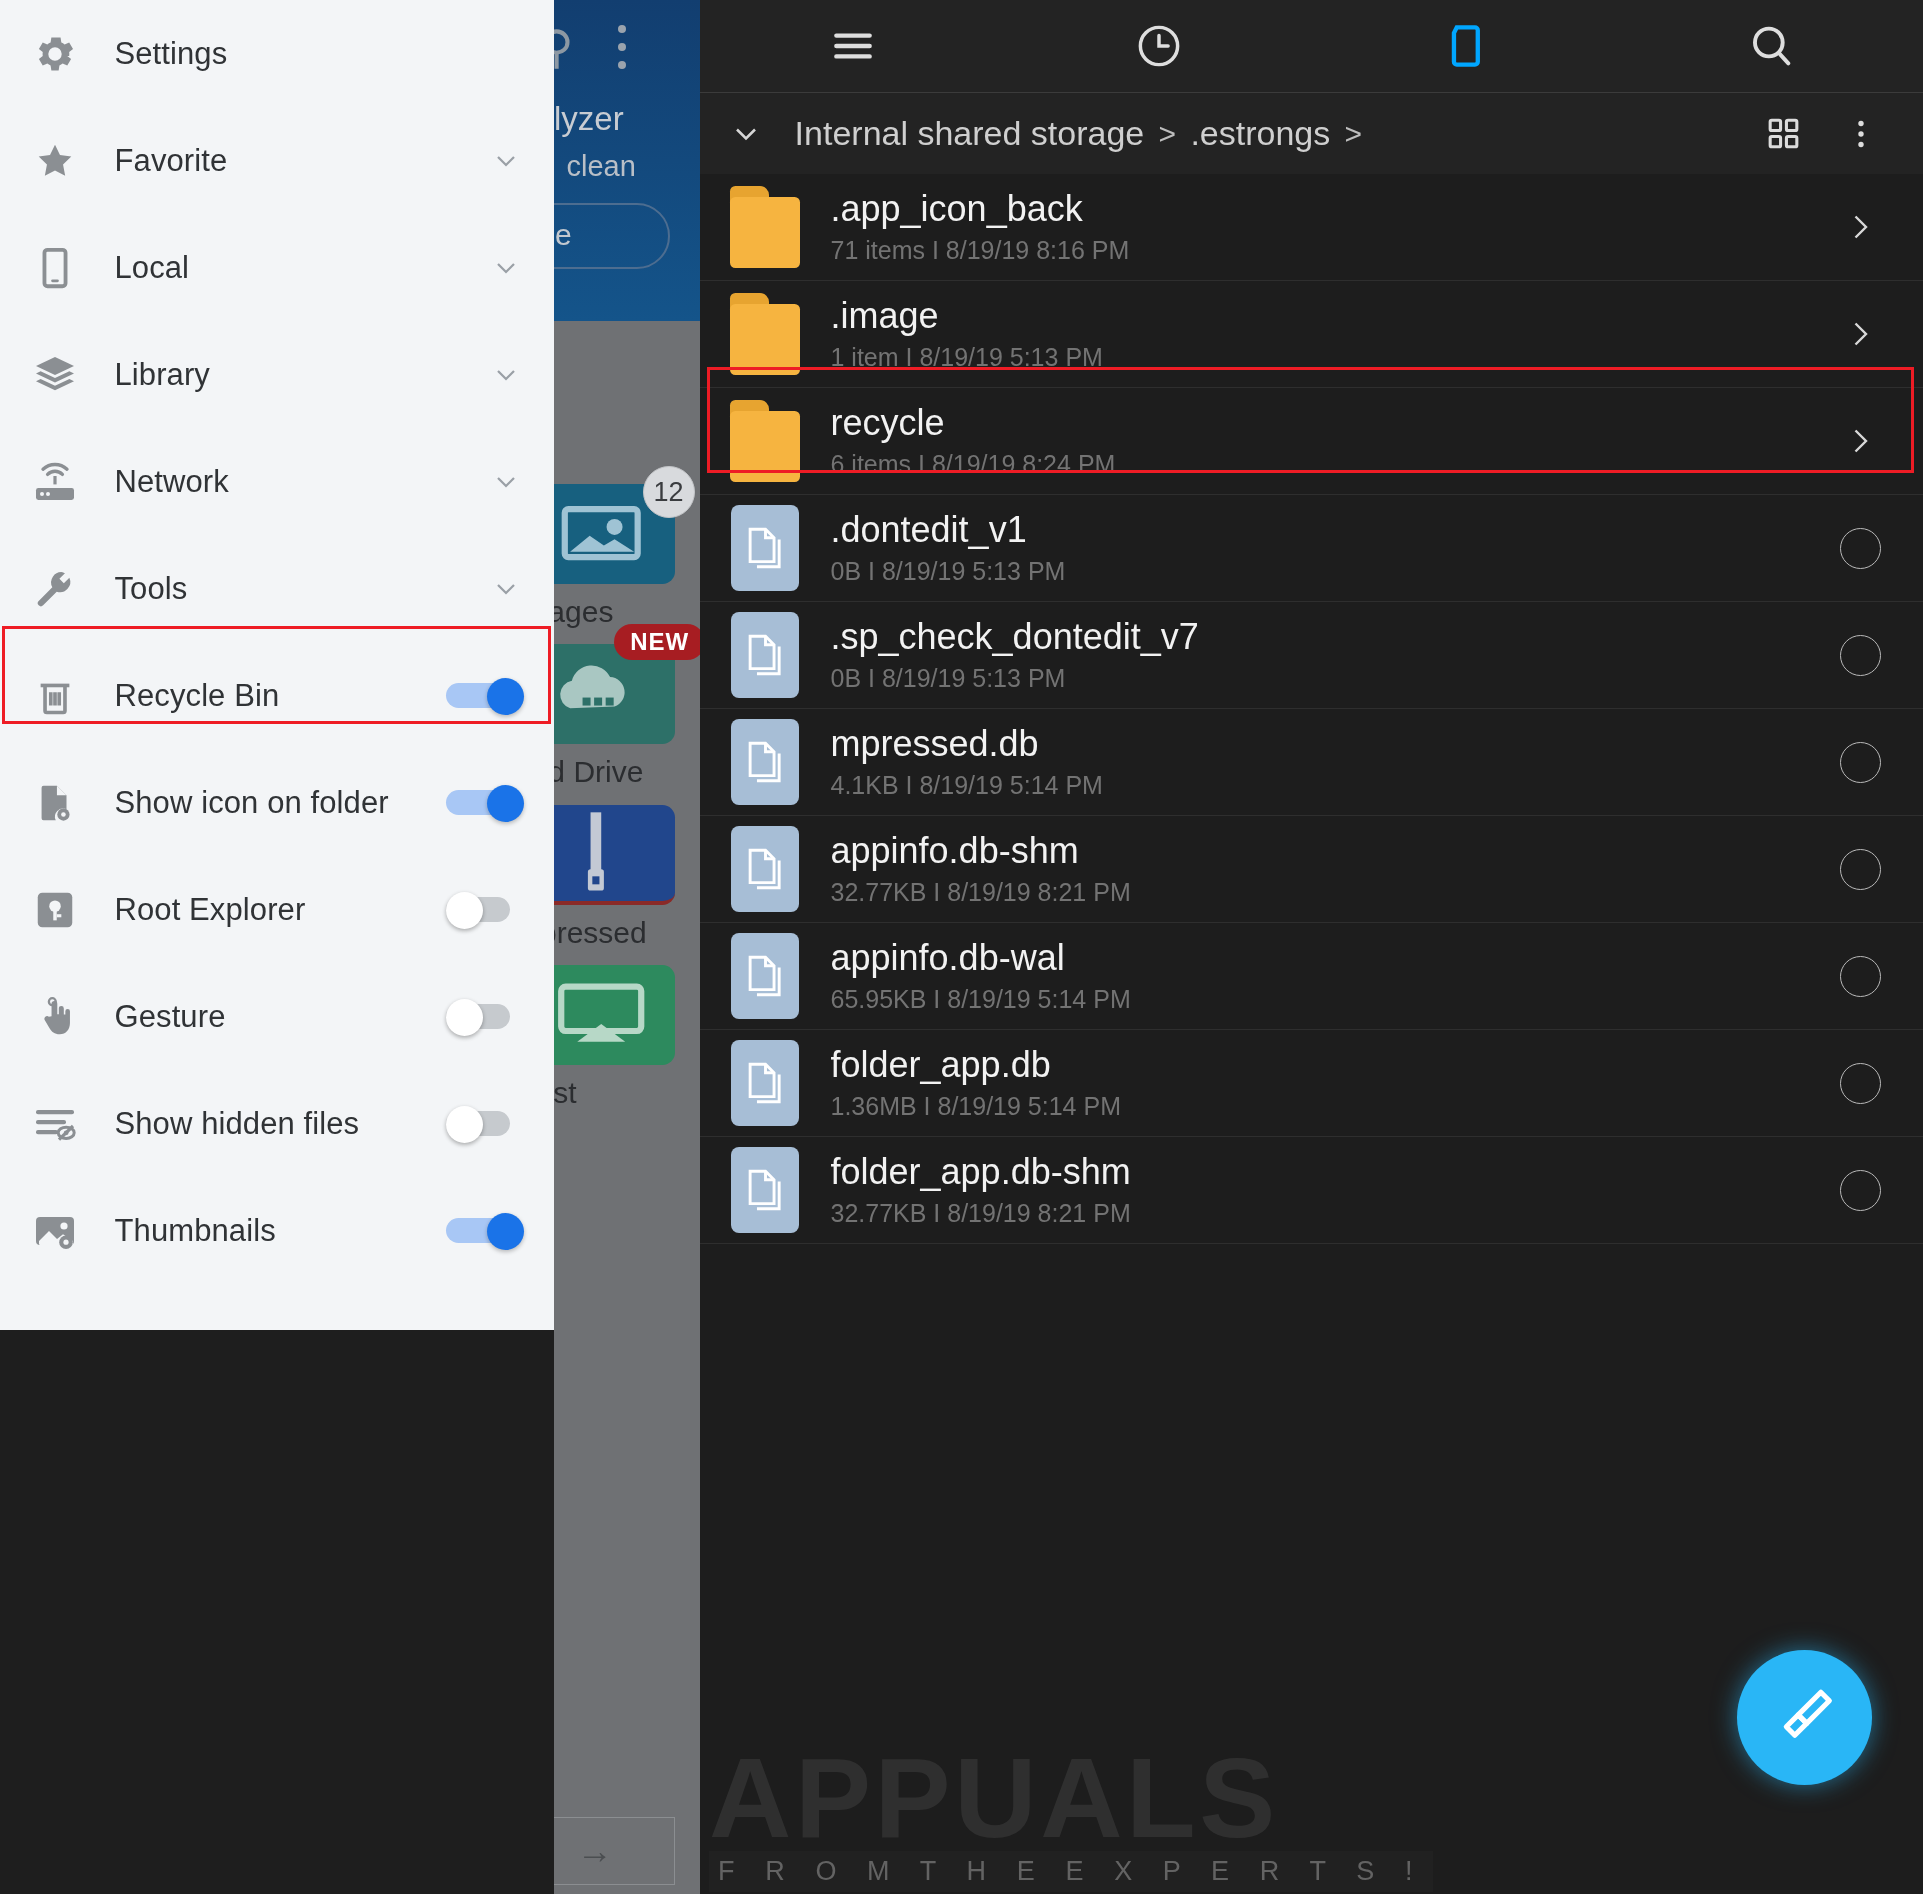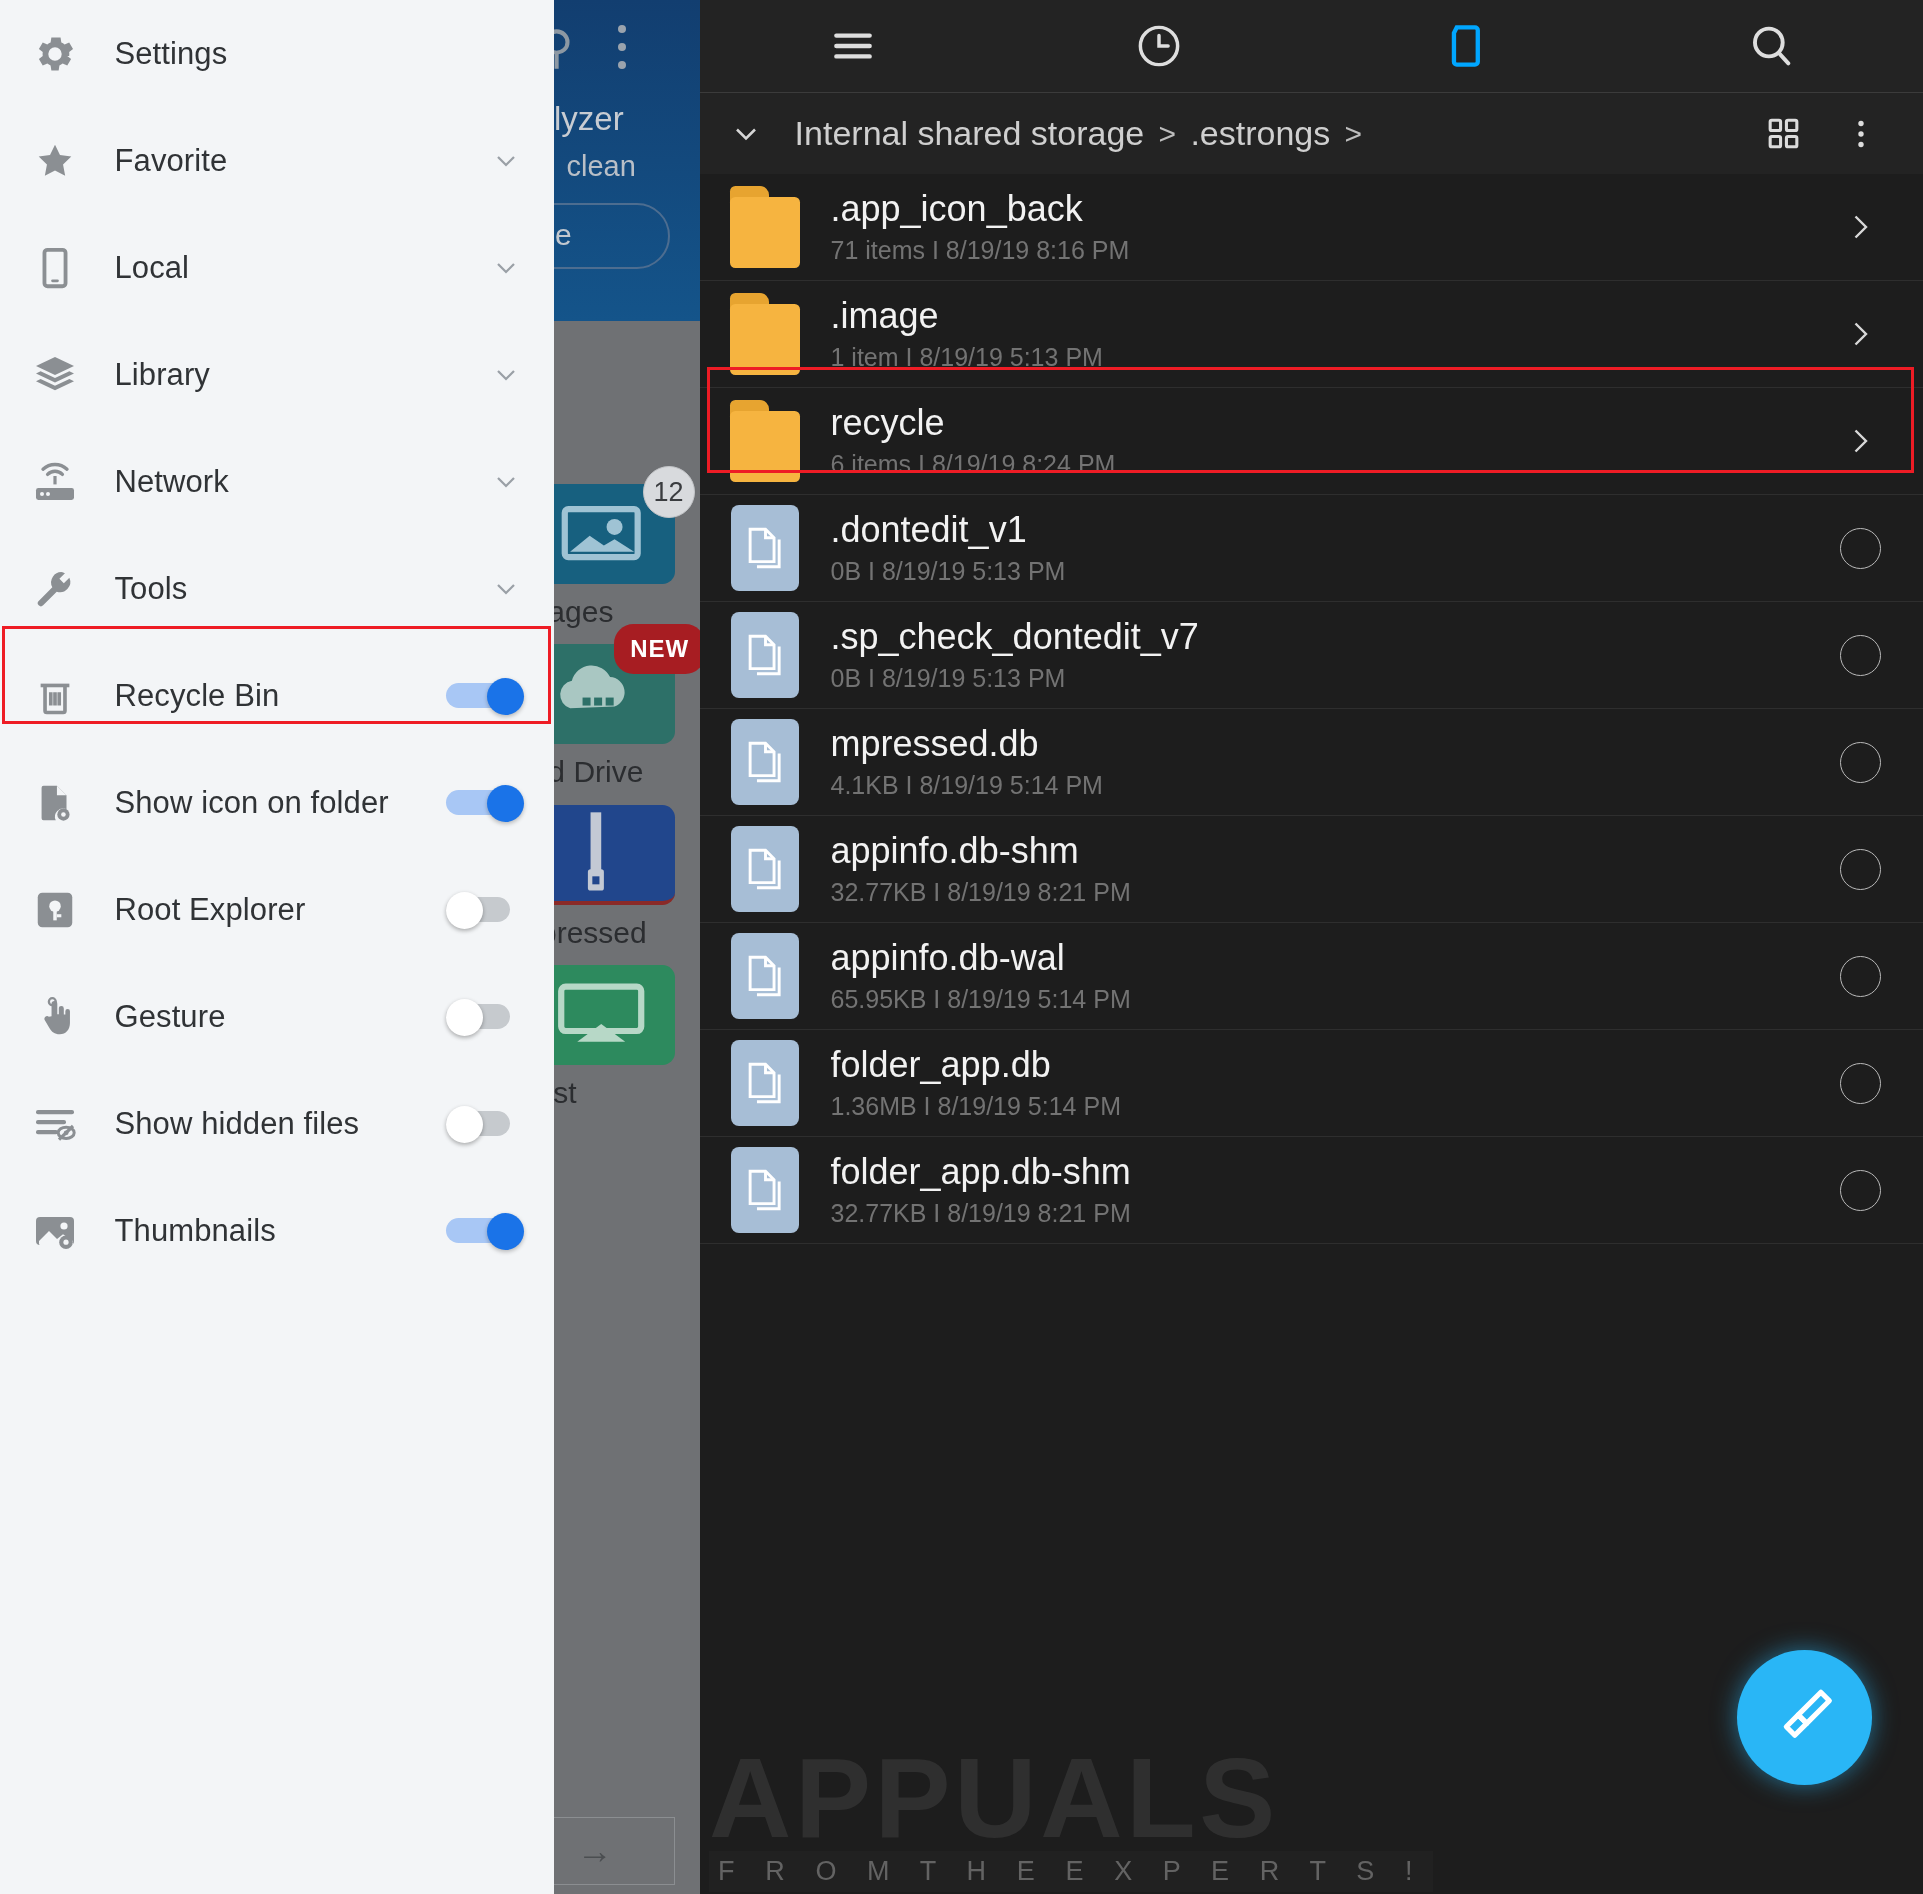--- a/index.html
+++ b/index.html
@@ -6,21 +6,21 @@
   html, body {
     width: 1924px; height: 1894px;
     background: #1e1e1e;
     font-family: "Liberation Sans", sans-serif;
     overflow: hidden;
   }
   .screen { position: relative; width: 1924px; height: 1894px; display: flex; }
 
   
   .sidebar {
-    width: 554px; height: 1894px;
+    width: 554px; height: 1330px;
     background: #f3f5f7;
     position: relative;
     flex: 0 0 554px;
     z-index: 30;
   }
   .side-item {
     height: 107px;
     display: flex; align-items: center;
     padding: 0 30px 0 28.5px;
     position: relative;
@@ -122,21 +122,21 @@
     position: absolute; right: -19.6px; top: -18px;
     width: 52px; height: 52px; border-radius: 50%;
     background: #d8dadd; color: #3a3c3f;
     font-size: 27px; display:flex; align-items:center; justify-content:center;
     border: 1.8px solid #c2c4c7;
   }
   .badge-new {
     position: absolute; right: -30px; top: -19.6px;
     background: #a71d22; color: #fff;
     font-size: 24px; font-weight: bold;
-    padding: 11px 16px; border-radius: 19.6px; letter-spacing: 0.9px;
+    padding: 4px 16px; border-radius: 19.6px; letter-spacing: 0.9px;
   }
   .mid-arrowbtn {
     position: absolute; left: -39px; bottom: 9px;
     width: 160px; height: 68px; border: 1.8px solid #8b8e91; border-top-color:#8b8e91;
     display: flex; align-items: center; justify-content: center;
     color: #4b4e51; font-size: 36px;
   }
 
   
   .right {

